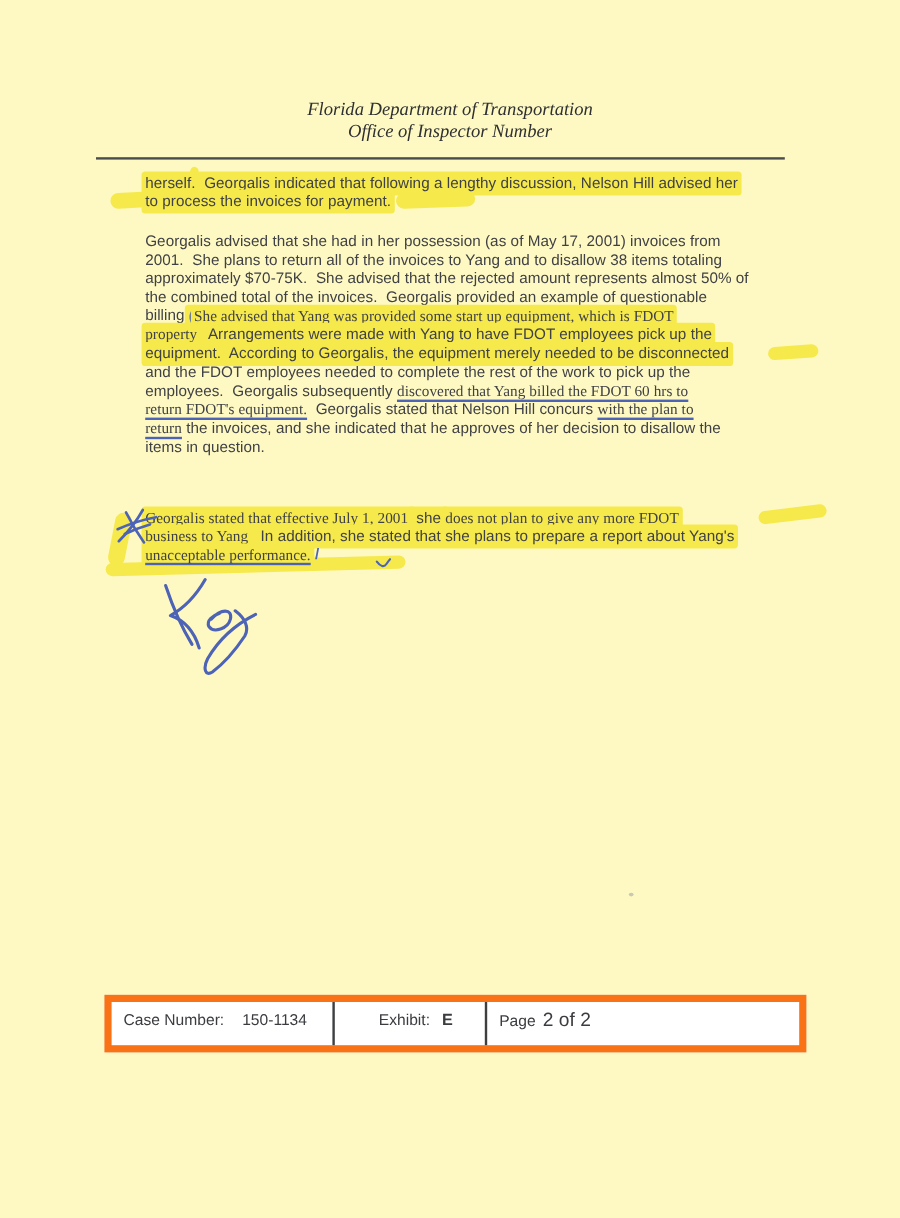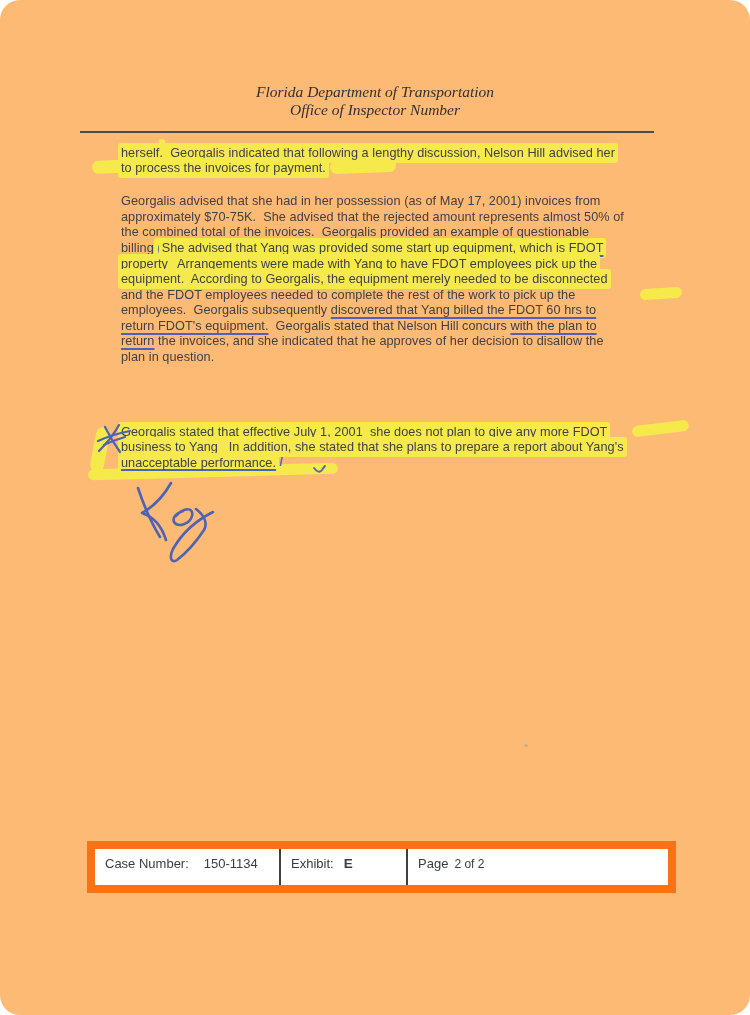--- a/index.html
+++ b/index.html
@@ -1,36 +1,36 @@
 <!DOCTYPE html>
 <html><head>
 <meta charset="utf-8">
 <style>
   html,body{margin:0;padding:0;}
   body{
     width:750px;height:1015px;position:relative;overflow:hidden;
     background:#ffffff;
     font-family:"Liberation Sans", sans-serif;
   }
-  .page{position:absolute;inset:0;background:#fdba74;border-radius:20px;}
+  .page{position:absolute;inset:0;background:#fef9c3;}
 
   
   .doc-header{
     position:absolute;top:83px;left:0;width:750px;text-align:center;
     font-family:"Liberation Serif", serif;font-style:italic;
     font-size:15.5px;line-height:17.5px;color:#2f3032;z-index:3;
   }
   .rule{position:absolute;left:80px;top:131px;width:574px;height:2px;background:#4b4c4e;z-index:3;}
 
   
   .para{position:absolute;left:121px;color:#404145;z-index:2;}
   .p0{top:145px}.p1{top:194px}.p2{top:424px}
   .line{height:15.6px;line-height:15.6px;font-size:12.7px;white-space:pre;letter-spacing:0.05px;}
   .hl{background:#f6e94c;padding:2.5px 3px 3.5px;margin:0 -3px;border-radius:3px;}
-  .ul{text-decoration-line:underline;text-decoration-color:#4c63b6;text-decoration-thickness:1.8px;text-underline-offset:3px;}
+  .ul{text-decoration-line:underline;text-decoration-color:#4c63b6;text-decoration-thickness:1.8px;text-underline-offset:3px;font-family:Liberation Serif, serif;}
   .pen{color:#4c63b6;font-weight:600;}
 
   
   .tail{position:absolute;background:#f6e94c;border-radius:8px;z-index:1;}
   .t1{left:158px;top:139px;width:7px;height:12px;transform:rotate(12deg);}
   .t2{left:92px;top:160px;width:46px;height:13px;transform:rotate(-3deg);}
   .t3{left:330px;top:160px;width:66px;height:13px;transform:rotate(-2deg);border-radius:10px;}
   .t4{left:640px;top:288px;width:42px;height:11px;transform:rotate(-4deg);}
   .t5{left:93px;top:427px;width:14px;height:45px;transform:rotate(11deg);}
   .t6{left:88px;top:466px;width:250px;height:11px;transform:rotate(-1.5deg);border-radius:10px;}
@@ -41,30 +41,30 @@
   .ink path{fill:none;stroke:#4c63b6;stroke-linecap:round;stroke-linejoin:round;}
   .sig{left:126px;top:474px;}
   .star{left:94px;top:422px;}
   .tick{left:312px;top:464px;}
 
   .speck{position:absolute;left:524px;top:744px;width:4px;height:3px;border-radius:50%;background:#9aa0a6;opacity:.55;z-index:1;}
 
   
   .footer{
     position:absolute;left:87px;top:829px;width:573px;height:36px;
-    border:8px solid #f97316;display:flex;align-items:stretch;
-    font-size:13px;color:#3b3c40;background:#fff;z-index:3;margin-top:12px;
+    border:6px solid #f97316;display:flex;align-items:stretch;
+    font-size:13px;color:#3b3c40;background:#fff;z-index:3;
   }
   .fcell{box-sizing:border-box;padding:7px 0 0 10px;white-space:pre;}
   .fc1{width:186px;border-right:2px solid #3e3f41;}
-  .fc2{width:127px;border-right:2px solid #3e3f41;}
+  .fc2{width:127px;border-right:2px solid #3e3f41;text-align:center;}
   .fc3{flex:1;}
   .fval{margin-left:15px;}
   .fc2 .fval{margin-left:10px;font-weight:600;font-size:13.5px;}
-  .fc3 .fval{margin-left:6px;font-size:12px;}
+  .fc3 .fval{margin-left:6px;font-size:16px;}
 </style>
 </head>
 <body>
 
 <div class="page">
 
   <div class="doc-header">
     <div>Florida Department of Transportation</div>
     <div>Office of Inspector Number</div>
   </div>
@@ -78,30 +78,31 @@
   <div class="tail t6"></div>
   <div class="tail t7"></div>
 
   <div id="doc-body">
       <div class="para p0">
         <div class="line"><span class="hl">herself.  Georgalis indicated that following a lengthy discussion, Nelson Hill advised her</span></div>
         <div class="line"><span class="hl">to process the invoices for payment.</span></div>
       </div>
       <div class="para p1">
         <div class="line"><span class="">Georgalis advised that she had in her possession (as of May 17, 2001) invoices from</span></div>
+        <div class="line"><span class="">2001.  She plans to return all of the invoices to Yang and to disallow 38 items totaling</span></div>
         <div class="line"><span class="">approximately $70-75K.  She advised that the rejected amount represents almost 50% of</span></div>
         <div class="line"><span class="">the combined total of the invoices.  Georgalis provided an example of questionable</span></div>
         <div class="line"><span class="">billing.</span><span class="hl pen">(</span><span class="hl ul">She advised that Yang was provided some start up equipment, which is FDOT</span></div>
         <div class="line"><span class="hl ul">property.</span><span class="hl">  Arrangements were made with Yang to have FDOT employees pick up the</span></div>
         <div class="line"><span class="hl">equipment.  According to Georgalis, the equipment merely needed to be disconnected</span></div>
         <div class="line"><span class="">and the FDOT employees needed to complete the rest of the work to pick up the</span></div>
         <div class="line"><span class="">employees.  Georgalis subsequently </span><span class="ul">discovered that Yang billed the FDOT 60 hrs to</span></div>
         <div class="line"><span class="ul">return FDOT's equipment.</span><span class="">  Georgalis stated that Nelson Hill concurs </span><span class="ul">with the plan to</span></div>
         <div class="line"><span class="ul">return</span><span class=""> the invoices, and she indicated that he approves of her decision to disallow the</span></div>
-        <div class="line"><span class="">plan in question.</span></div>
+        <div class="line"><span class="">items in question.</span></div>
       </div>
       <div class="para p2">
         <div class="line"><span class="hl ul">Georgalis stated that effective July 1, 2001,</span><span class="hl"> she </span><span class="hl ul">does not plan to give any more FDOT</span></div>
         <div class="line"><span class="hl ul">business to Yang.</span><span class="hl">  In addition, she stated that she plans to prepare a report about Yang's</span></div>
         <div class="line"><span class="hl ul">unacceptable performance.</span><span class=""> </span><span class="pen">/</span></div>
       </div>
     </div>
 
   <svg class="ink star" width="40" height="34" viewBox="0 0 40 34">
     <path d="M4,19 C13,15 25,11 36,9" stroke-width="2.2"></path>

